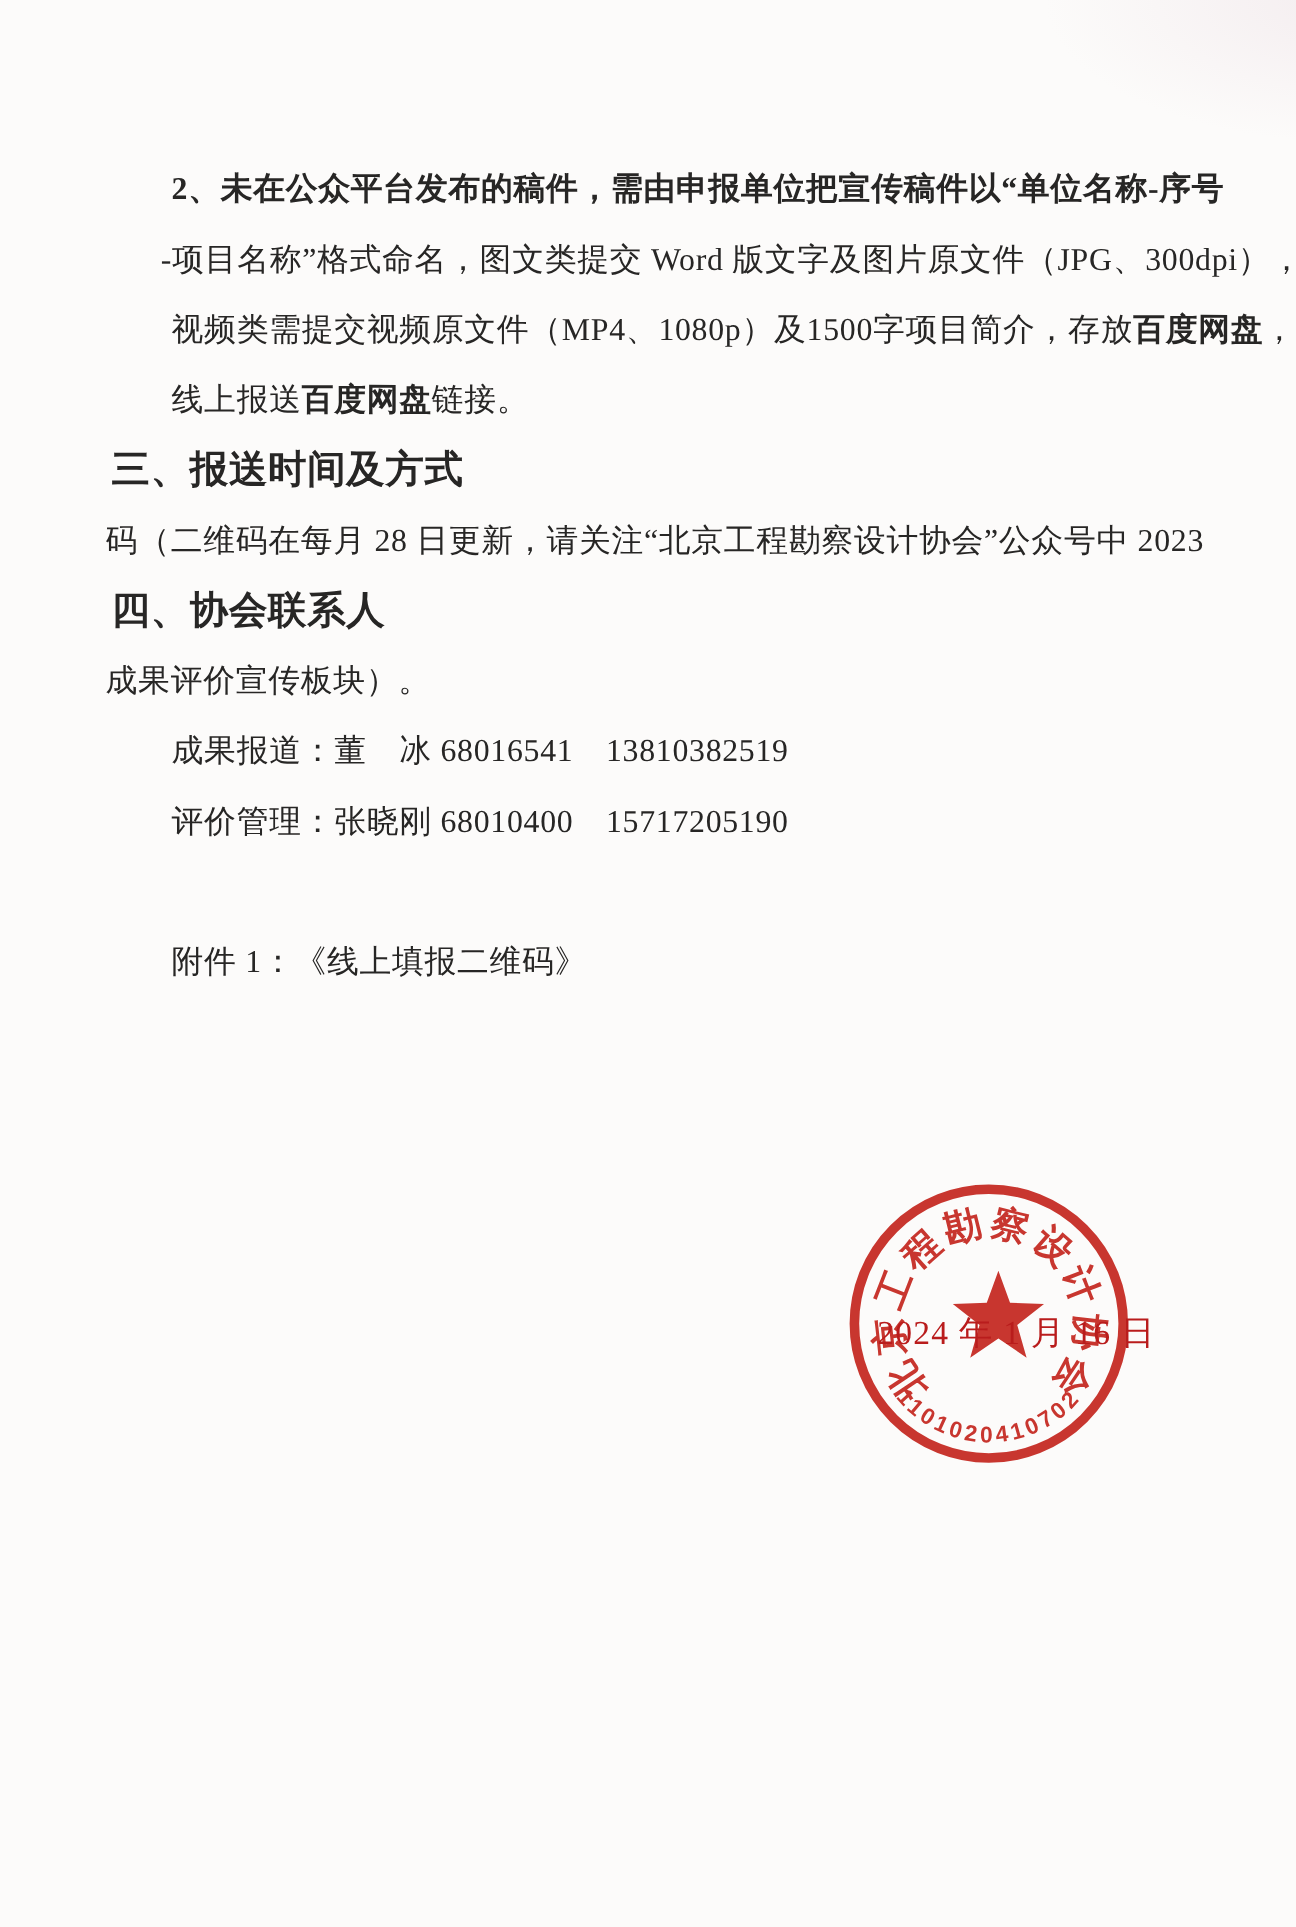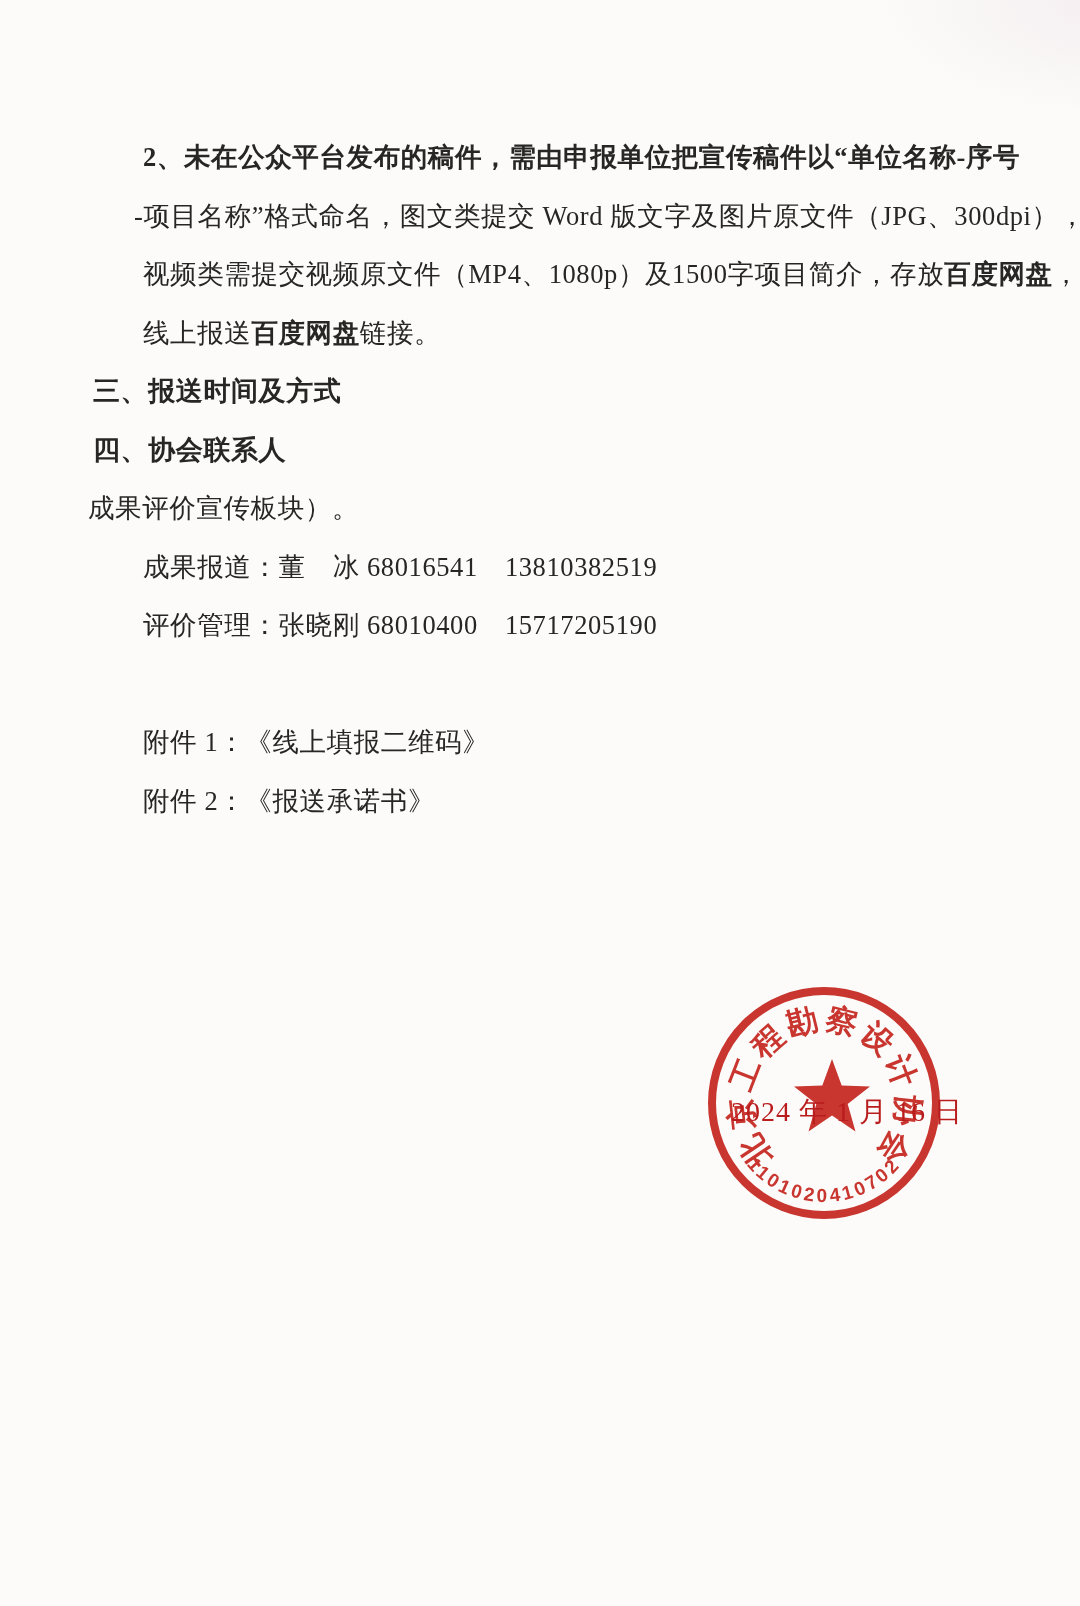--- a/index.html
+++ b/index.html
@@ -23,21 +23,21 @@
   .doc{
     position:absolute;left:88px;top:128px;width:905px;
   }
   .l{
     height:58.5px;line-height:58.5px;
     font-size:26.5px;letter-spacing:.6px;
     white-space:nowrap;
   }
   .indent{padding-left:55px;}
   .indent-d{padding-left:46px;text-align:center;}
-  .head{font-weight:bold;padding-left:5px;font-size:27px;}
+  .head{font-weight:bold;padding-left:5px;font-size:32px;}
   .bold-line{font-weight:bold;}
   .b{font-weight:bold;}
   .seal{
     position:absolute;left:705px;top:984px;width:238px;height:238px;
     opacity:.92;
   }
   .seal svg{display:block;}
   .seal-arc-text{
     font-family:"Liberation Serif","DejaVu Serif",serif;
     font-weight:bold;font-size:31px;letter-spacing:4px;
@@ -57,30 +57,30 @@
 
 <div class="page">
 
   <div class="doc">
     <div class="l indent bold-line">2、未在公众平台发布的稿件，需由申报单位把宣传稿件以“单位名称-序号</div>
     <div class="l indent-d">-项目名称”格式命名，图文类提交 Word 版文字及图片原文件（JPG、300dpi），</div>
     <div class="l indent"><span>视频类需提交视频原文件（MP4、1080p）及1500字项目简介，存放</span><span class="b">百度网盘</span><span>，</span></div>
     <div class="l indent"><span>线上报送</span><span class="b">百度网盘</span><span>链接。</span></div>
 
     <div class="l head">三、报送时间及方式</div>
+    <div class="l">码（二维码在每月 28 日更新，请关注“北京工程勘察设计协会”公众号中 2023</div>
     <div class="l head">四、协会联系人</div>
 
     <div class="l">成果评价宣传板块）。</div>
     <div class="l indent">成果报道：董　冰 68016541　13810382519</div>
     <div class="l indent">评价管理：张晓刚 68010400　15717205190</div>
 
     <div class="l"></div>
 
     <div class="l indent">附件 1：《线上填报二维码》</div>
-    <div class="l indent">附件 2：《报送承诺书》</div>
   </div>
 
   <div class="seal">
     <svg viewBox="-119 -119 238 238" width="238" height="238">
       <circle r="112" fill="none" stroke="#c4261e" stroke-width="8"></circle>
       <path id="sealArcTop" d="M -53 50 A 73 73 0 1 1 53 50" fill="none"></path>
       <path id="sealArcBottom" d="M -78 61 A 99 99 0 0 0 78 61" fill="none"></path>
       <text class="seal-arc-text" fill="#c4261e">
         <textPath href="#sealArcTop" startOffset="50%" text-anchor="middle">北京工程勘察设计协会</textPath>
       </text>

